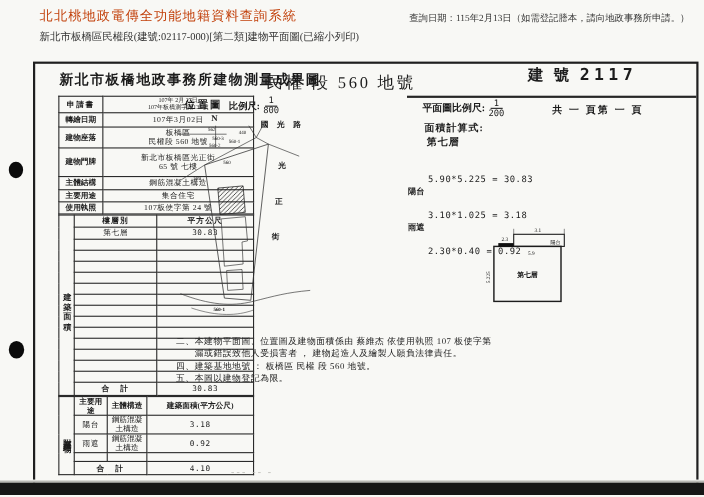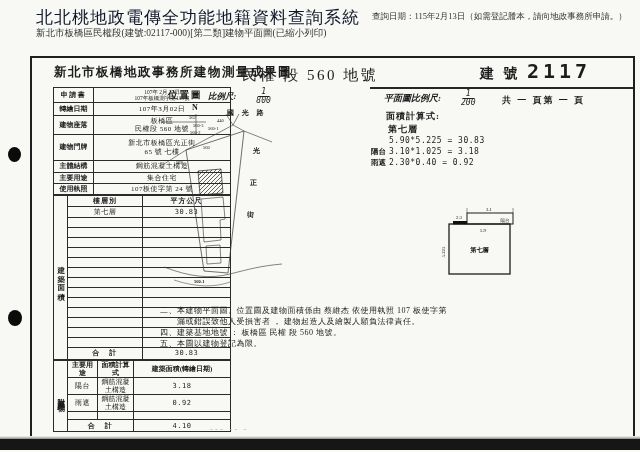--- a/index.html
+++ b/index.html
@@ -1,63 +1,63 @@
 <!DOCTYPE html>
 <html><head>
 <meta charset="utf-8">
 <style>
   html,body{margin:0;padding:0;}
   .page{position:relative;width:640px;height:452px;background:#f8f8f5;overflow:hidden;
         font-family:"Liberation Serif","DejaVu Serif",serif;color:#1c1c1c;}
   .abs{position:absolute;}
   
-  .sys-title{left:36px;top:6px;font-size:17px;letter-spacing:1px;color:#0f172a;}
+  .sys-title{left:36px;top:6px;font-size:12px;letter-spacing:1px;color:#c2410c;}
   .query-date{left:372px;top:11px;font-size:8.5px;color:#333;}
   .sys-sub{left:36px;top:27px;font-size:9.5px;color:#333;}
   
   .form-box{left:30px;top:56px;width:601px;height:381px;border:2px solid #1f1f1f;}
   .form-title{left:22px;top:6px;font-size:12.5px;font-weight:bold;letter-spacing:1.5px;}
   .lot-label{left:210px;top:8px;font-size:15px;font-weight:normal;letter-spacing:2.5px;}
   .bno{left:448px;top:1px;font-size:14px;font-weight:bold;letter-spacing:3px;}
-  .bno .num{font-family:"DejaVu Sans Mono",monospace;font-size:20px;letter-spacing:4px;font-weight:bold;}
+  .bno .num{font-family:"DejaVu Sans Mono",monospace;font-size:15px;letter-spacing:4px;font-weight:bold;}
   .hline{left:338px;top:29px;width:263px;height:0;border-top:2px solid #262626;}
   
   .tblwrap{left:21px;top:29px;width:178px;}
   table.doc{border-collapse:collapse;table-layout:fixed;width:177px;}
   table.doc td{border:1px solid #2a2a2a;padding:0 1px;font-size:7px;text-align:center;
                vertical-align:middle;line-height:1.15;overflow:hidden;}
   td.lbl{letter-spacing:1.5px;font-weight:bold;}
   td.val{letter-spacing:0.5px;}
   .tiny{font-size:5.5px;letter-spacing:0;}
   .num7{font-family:"DejaVu Sans Mono",monospace;font-size:7.5px;letter-spacing:0.5px;}
   .vtext{writing-mode:vertical-rl;text-orientation:upright;margin:auto;font-size:7.5px;font-weight:bold;}
   .vsp6{letter-spacing:9px;}
   .vsp2{letter-spacing:2px;}
   td.hdr{font-size:6.5px;font-weight:bold;letter-spacing:1px;}
   td.hdr-s{font-size:4.5px;font-weight:bold;letter-spacing:0;}
   td.struct{font-size:4.5px;letter-spacing:0;line-height:1.1;}
   
   .loc-label{left:136px;top:31px;font-size:9.5px;font-weight:bold;letter-spacing:2px;}
-  .scale{display:flex;align-items:center;gap:20px;font-size:8.5px;font-weight:bold;font-style:italic;}
+  .scale{display:flex;align-items:center;gap:3px;font-size:8.5px;font-weight:bold;}
   .loc-scale{left:176px;top:30px;}
   .plan-scale{left:352px;top:32px;font-size:9px;}
   .frac{display:inline-flex;flex-direction:column;align-items:center;line-height:1;
         font-family:"DejaVu Sans Mono",monospace;font-size:8px;font-weight:normal;}
   .frac .fnum{padding:0 3px;border-bottom:1px solid #222;}
   .north{left:160px;top:45px;font-size:8px;font-weight:bold;}
-  .road-top{left:195px;top:50px;font-size:7px;font-weight:bold;letter-spacing:3px;}
+  .road-top{left:205px;top:50px;font-size:7px;font-weight:bold;letter-spacing:3px;}
   .street-ch{font-size:7px;font-weight:bold;}
   
   .pages{left:458px;top:36px;font-size:9px;font-weight:bold;letter-spacing:2px;margin-left:12px;}
   .calc-hdr{left:354px;top:52px;font-size:9px;font-weight:bold;letter-spacing:1px;}
   .calc-floor{left:356px;top:65px;font-size:9px;font-weight:bold;letter-spacing:1px;}
   .calc-lines{left:330px;top:77px;}
   .calc-line{display:flex;line-height:11px;}
   .calc-line .cl-lbl{width:24px;text-align:right;padding-right:3px;font-size:7.5px;font-weight:bold;}
-  .calc-line .cl-f{font-family:"DejaVu Sans Mono",monospace;font-size:8px;letter-spacing:0.5px;}
+  .calc-line .cl-f{font-family:"DejaVu Sans Mono",monospace;font-size:8px;letter-spacing:0.5px;margin-top:22px;}
   .notes{left:128px;top:247px;width:316px;font-size:8px;line-height:11px;letter-spacing:0.5px;}
   
   .punch{background:#0b0b0b;border-radius:50%;}
   .smudge{left:210px;top:424px;font-size:9px;color:#b9b9b4;filter:blur(0.6px);letter-spacing:2px;}
   .botbar{left:0;top:439px;width:640px;height:11px;background:#161616;}
   .botfade{left:0;top:436px;width:640px;height:3px;background:linear-gradient(#f8f8f5,#8a8a86);}
   svg{display:block;}
 </style>
 </head>
 <body>
@@ -211,22 +211,22 @@
             <col style="width:30px">
             <col style="width:36px">
             <col style="width:97px">
           </colgroup>
         <tbody>
             <tr style="height:10px">
           <td rowspan="5">
             <div class="vtext vsp2">附屬建物</div>
           </td>
           <td class="hdr-s">主要用途</td>
-          <td class="hdr-s">面積計算式</td>
-          <td class="hdr-s">建築面積(轉繪日期)</td>
+          <td class="hdr-s">主體構造</td>
+          <td class="hdr-s">建築面積(平方公尺)</td>
         </tr>
         <tr style="height:11px">
           <td class="val">陽台</td>
           <td class="struct">鋼筋混凝土構造</td>
           <td class="num7">3.18</td>
         </tr>
         <tr style="height:11px">
           <td class="val">雨遮</td>
           <td class="struct">鋼筋混凝土構造</td>
           <td class="num7">0.92</td>

